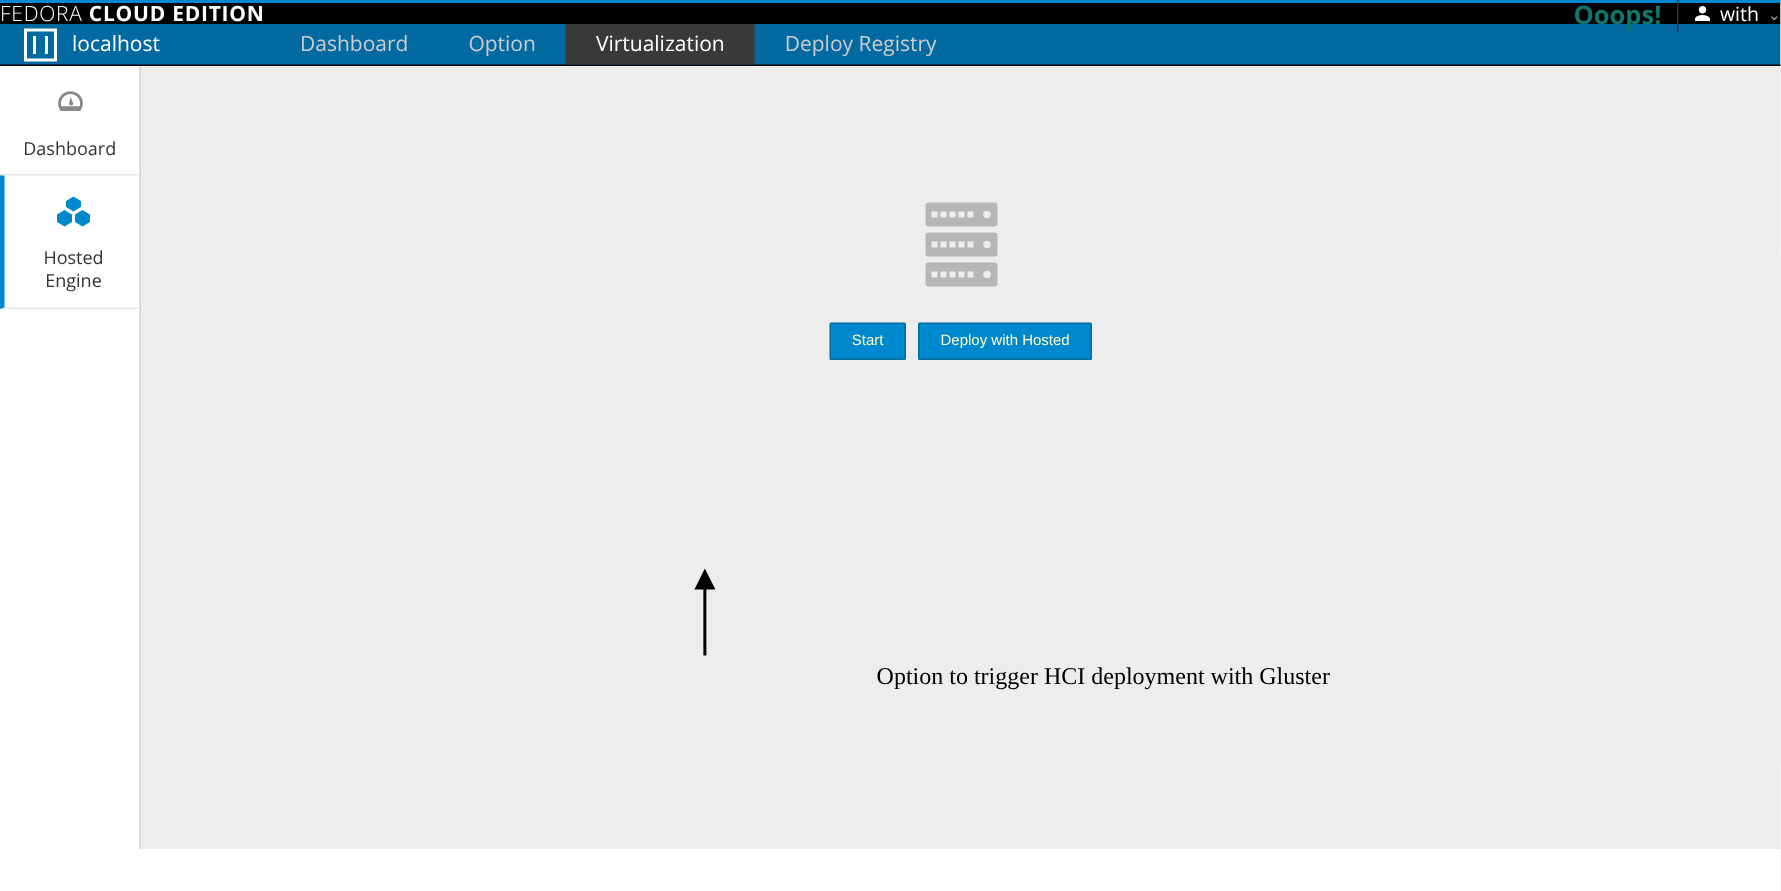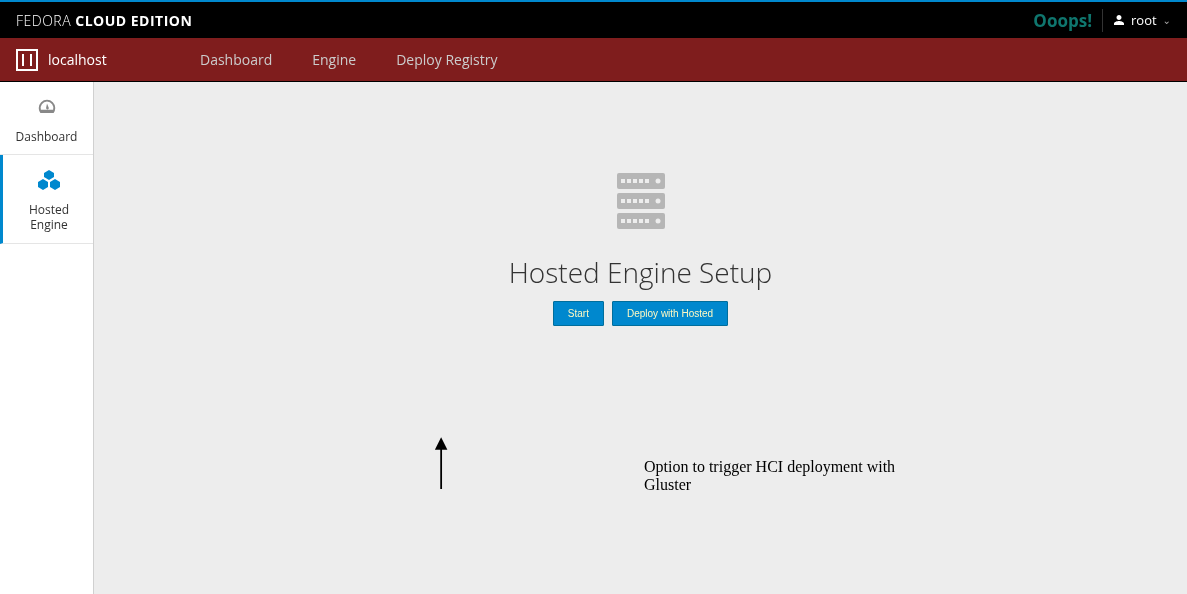--- a/index.html
+++ b/index.html
@@ -5,38 +5,38 @@
     * { margin: 0; padding: 0; box-sizing: border-box; }
     body {
       font-family: "Open Sans", -apple-system, sans-serif;
       background: #fff;
       width: 1187px;
       height: 594px;
       overflow: hidden;
     }
     .topbar {
       background: #000;
-      height: 38px;
+      height: 16px;
       border-top: 2px solid #0088ce;
       display: flex;
       align-items: center;
-      padding: 0 16px;
+      padding: 0 0;
       color: #fff;
     }
     .brand { font-size: 14px; letter-spacing: 0.5px; }
     .brand-light { font-weight: 300; }
     .brand-bold { font-weight: 700; }
     .topbar-spacer { flex: 1; }
     .ooops { color: #0f766e; font-weight: 700; font-size: 17px; margin-right: 10px; border-right: 1px solid #333; padding-right: 10px; }
     .user-menu { display: flex; align-items: center; gap: 6px; font-size: 13px; cursor: pointer; }
     .userchev { font-size: 10px; color: #aaa; }
 
     .mainnav {
-      background: #7f1d1d;
-      height: 44px;
+      background: #0369a1;
+      height: 28px;
       display: flex;
       align-items: stretch;
       border-bottom: 1px solid #000;
     }
     .hostblock {
       display: flex;
       align-items: center;
       gap: 10px;
       padding: 0 16px;
       min-width: 180px;
@@ -118,26 +118,26 @@
       background: #0088ce;
       color: #fef9c3;
       border: 1px solid #006e9c;
       padding: 6px 14px;
       font-size: 10px;
       cursor: pointer;
       border-radius: 1px;
     }
     .annotation {
       position: absolute;
-      top: 352px;
+      top: 335px;
       left: 50%;
       transform: translateX(-50%);
       display: flex;
-      flex-direction: row;
-      align-items: flex-end;
+      flex-direction: column;
+      align-items: flex-start;
       pointer-events: none;
     }
     .arrow-svg { display: block; }
     .annot-text {
       font-family: Georgia, "Times New Roman", serif;
       font-size: 16px;
       color: #000;
       margin-top: 4px;
       margin-left: 190px;
     }
@@ -148,33 +148,34 @@
 <div class="topbar">
   <span class="brand">
     <span class="brand-light">FEDORA </span><span class="brand-bold">CLOUD EDITION</span>
   </span>
   <span class="topbar-spacer"></span>
   <span class="ooops">Ooops!</span>
   <span class="user-menu">
     <svg width="12" height="12" viewBox="0 0 24 24" fill="#fff">
         <path d="M12 12c2.8 0 5-2.2 5-5s-2.2-5-5-5-5 2.2-5 5 2.2 5 5 5zm0 2c-3.3 0-10 1.7-10 5v3h20v-3c0-3.3-6.7-5-10-5z"></path>
       </svg>
-    <span>root</span>
+    <span>with</span>
     <span class="userchev">⌄</span>
   </span>
 </div>
 
 <div class="mainnav">
   <div class="hostblock">
     <span class="host-icon"></span>
     <span class="hostname">localhost</span>
   </div>
   <div class="navtabs">
     <div class="navtab">Dashboard</div>
-    <div class="navtab">Engine</div>
+    <div class="navtab">Option</div>
+    <div class="navtab active">Virtualization</div>
     <div class="navtab">Deploy Registry</div>
   </div>
 </div>
 
 <div class="workspace">
   <div class="sidenav">
     <div class="sideitem">
       <span class="sideicon">
         <svg width="22" height="22" viewBox="0 0 24 24" fill="#888">
             <path d="M12 3a9 9 0 00-9 9c0 2 0.7 3.9 1.8 5.4h14.4A8.96 8.96 0 0021 12a9 9 0 00-9-9zm0 2a7 7 0 016.7 9H5.3A7 7 0 0112 5zm0 2l-1 5a1.5 1.5 0 103 0l-2-5z"></path>
@@ -214,21 +215,20 @@
           <rect x="20" y="52" width="4" height="4"></rect>
           <rect x="26" y="52" width="4" height="4"></rect>
           <rect x="32" y="52" width="4" height="4"></rect>
           <rect x="38" y="52" width="4" height="4"></rect>
         <circle cx="51" cy="14" r="2.5"></circle>
           <circle cx="51" cy="34" r="2.5"></circle>
           <circle cx="51" cy="54" r="2.5"></circle>
       </g>
     </svg>
 
-    <h1 class="page-title">Hosted Engine Setup</h1>
 
     <div class="btnrow">
       <button class="btn">Start</button>
       <button class="btn">Deploy with Hosted</button>
     </div>
 
     <div class="annotation">
       <svg class="arrow-svg" width="30" height="60" viewBox="0 0 30 60" style="margin-left:60px;">
         <line x1="15" y1="58" x2="15" y2="8" stroke="#000" stroke-width="2"></line>
         <polygon points="15,0 8,14 22,14" fill="#000"></polygon>

